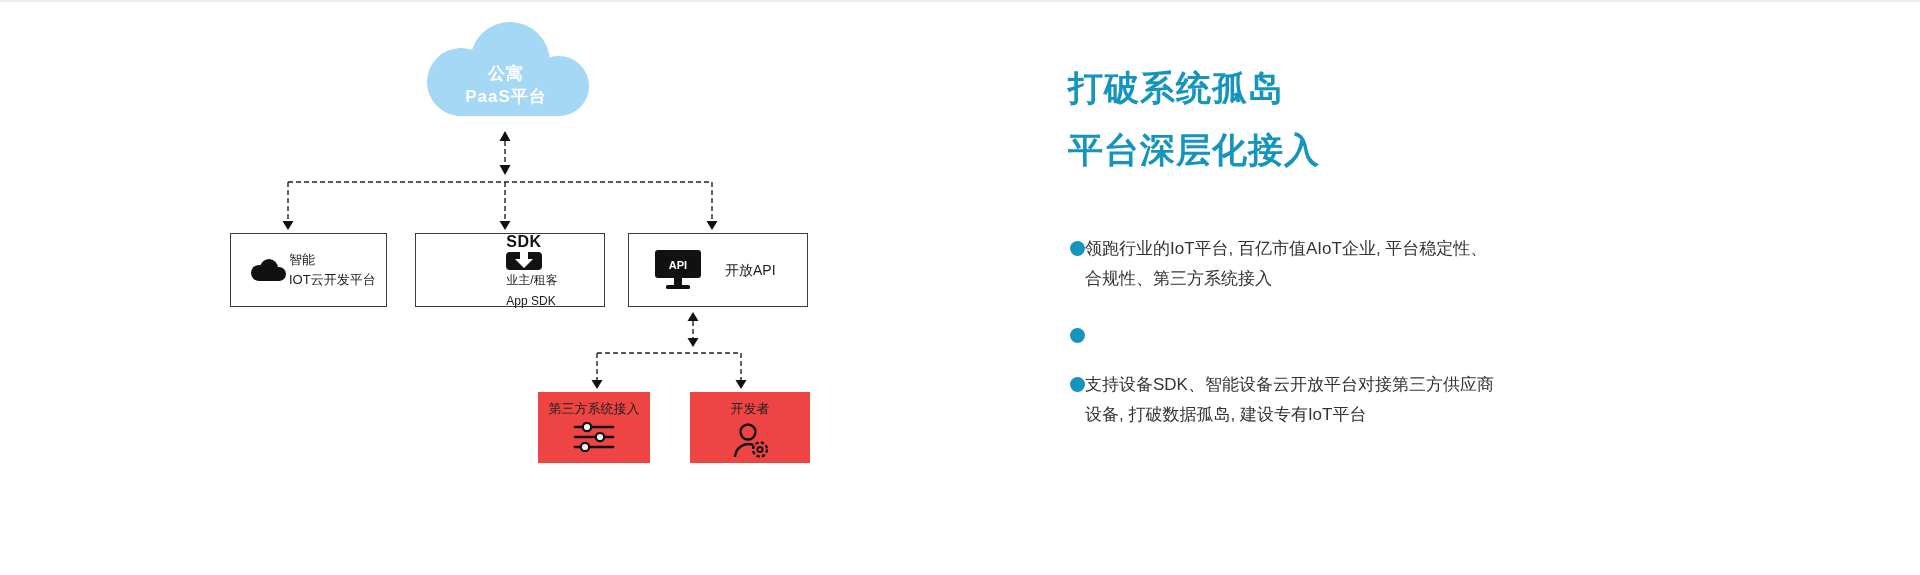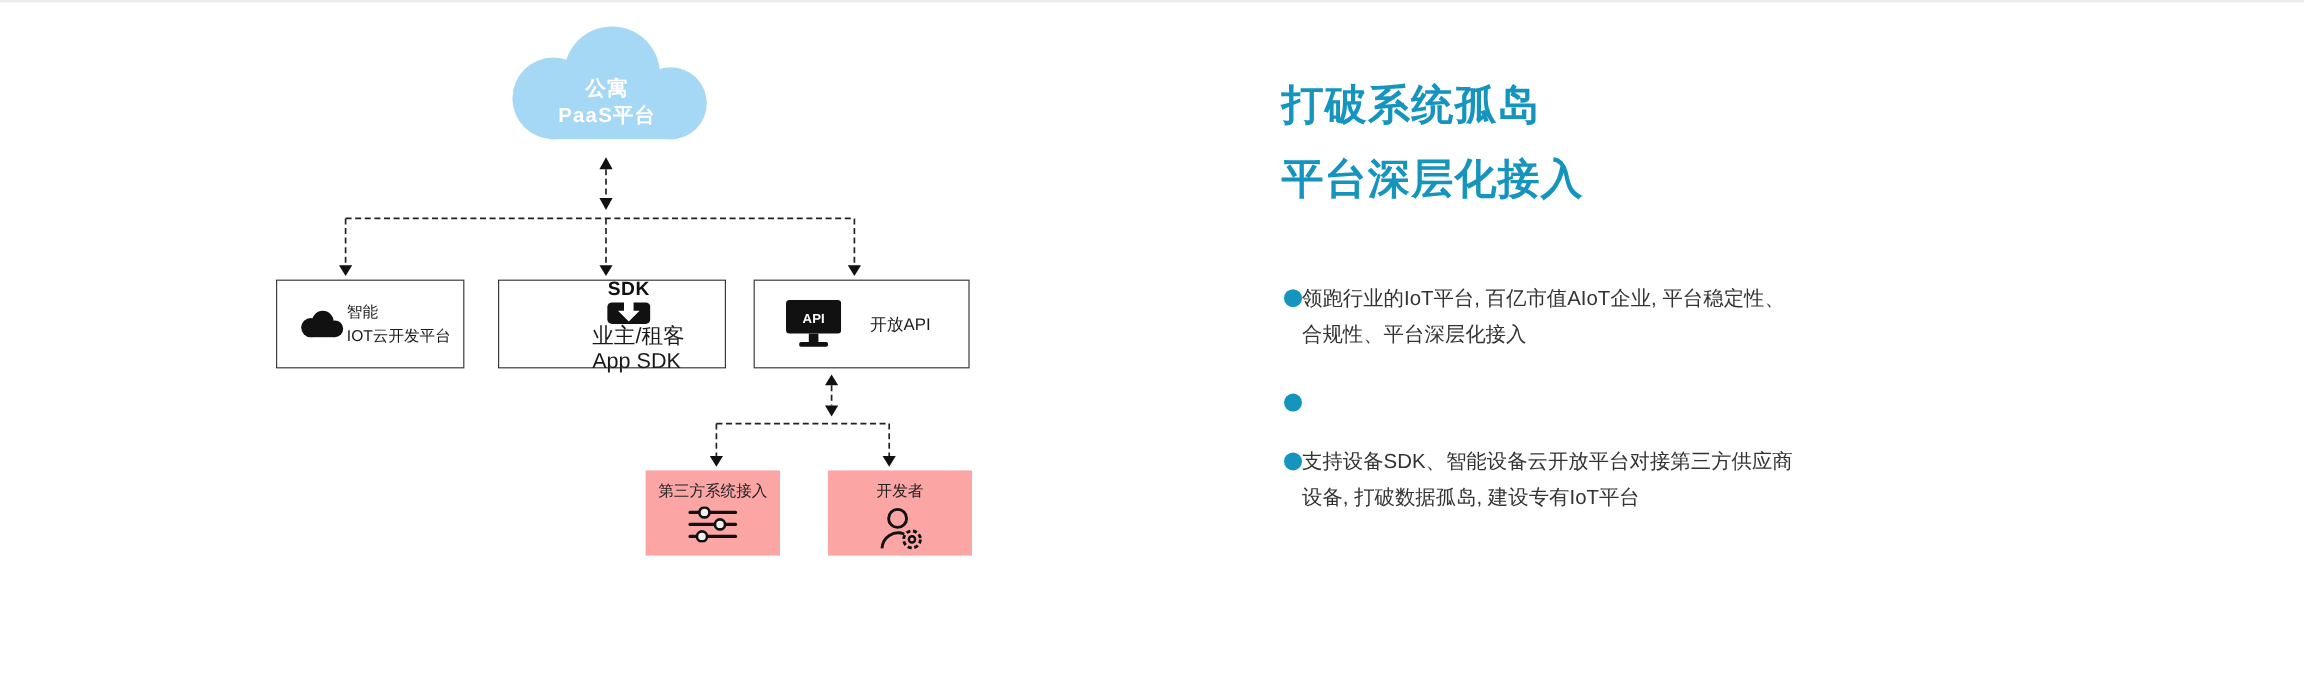--- a/index.html
+++ b/index.html
@@ -15,28 +15,28 @@
   .cloud-wrap svg{position:absolute;left:0;top:0;}
   .cloud-label{position:absolute;left:0;top:46px;width:100%;text-align:center;
     color:#fff;font-weight:bold;font-size:17px;line-height:23px;letter-spacing:1px;}
 
   .node-box{position:absolute;height:74px;border:1px solid #3c3c3c;background:#fff;
     display:flex;align-items:center;box-sizing:border-box;}
   .node-box .txt{font-size:13px;line-height:20px;color:#1a1a1a;}
   .box-1{left:230px;top:233px;width:157px;padding-left:18px;}
   .box-1 .txt{}
   .box-2{left:415px;top:233px;width:190px;padding-left:28px;flex-direction:column;}
-  .box-2 .txt{margin-left:16px;font-size:18px;line-height:21px;}
+  .box-2 .txt{margin-left:16px;font-size:12px;line-height:21px;}
   .box-3{left:628px;top:233px;width:180px;padding-left:26px;}
   .box-3 .txt{margin-left:24px;font-size:14px;}
 
   .sdk-icon{display:flex;flex-direction:column;align-items:center;}
   .sdk-icon .sdk-word{font-size:16px;font-weight:bold;color:#111;line-height:16px;letter-spacing:.5px;}
 
-  .sub-box{position:absolute;top:392px;height:71px;background:#fca5a5;
+  .sub-box{position:absolute;top:392px;height:71px;background:#ef4444;
     display:flex;flex-direction:column;align-items:center;padding-top:9px;box-sizing:border-box;}
   .sub-left{left:538px;width:112px;}
   .sub-right{left:690px;width:120px;}
   .sub-box .txt{font-size:13px;color:#222;font-weight:500;line-height:15px;}
   .sub-box .ic{margin-top:6px;}
 
   
   .headline{position:absolute;left:1068px;top:57px;font-size:35px;font-weight:bold;
     color:#1595BE;line-height:62px;letter-spacing:1px;}
   .bullets{position:absolute;left:1070px;top:234px;width:480px;}
@@ -158,21 +158,21 @@
   <div class="headline">
     <div>打破系统孤岛</div>
     <div>平台深层化接入</div>
   </div>
 
   <div class="bullets">
     <div class="bullet">
       <div class="dot"></div>
       <div class="lines">
         <div>领跑行业的IoT平台, 百亿市值AIoT企业, 平台稳定性、</div>
-        <div>合规性、平台深层化接入</div>
+        <div>合规性、第三方系统接入</div>
       </div>
     </div>
     <div class="bullet">
       <div class="dot"></div>
       <div class="lines">
       </div>
     </div>
     <div class="bullet">
       <div class="dot"></div>
       <div class="lines">

